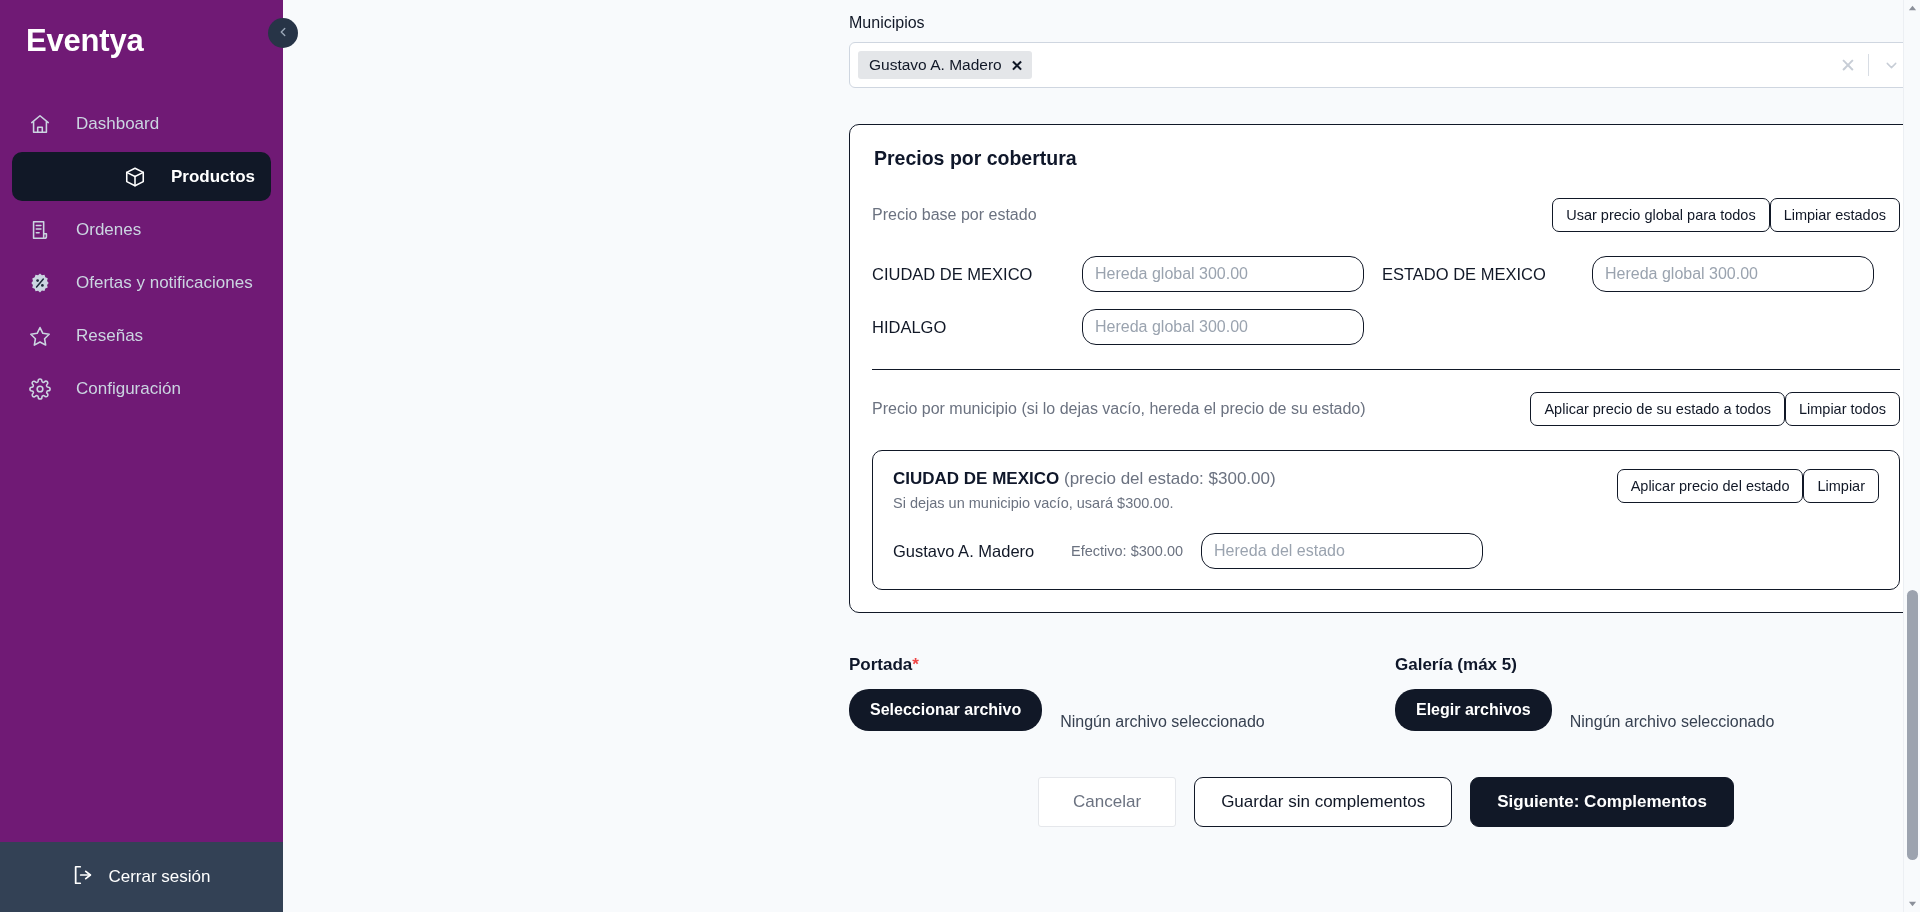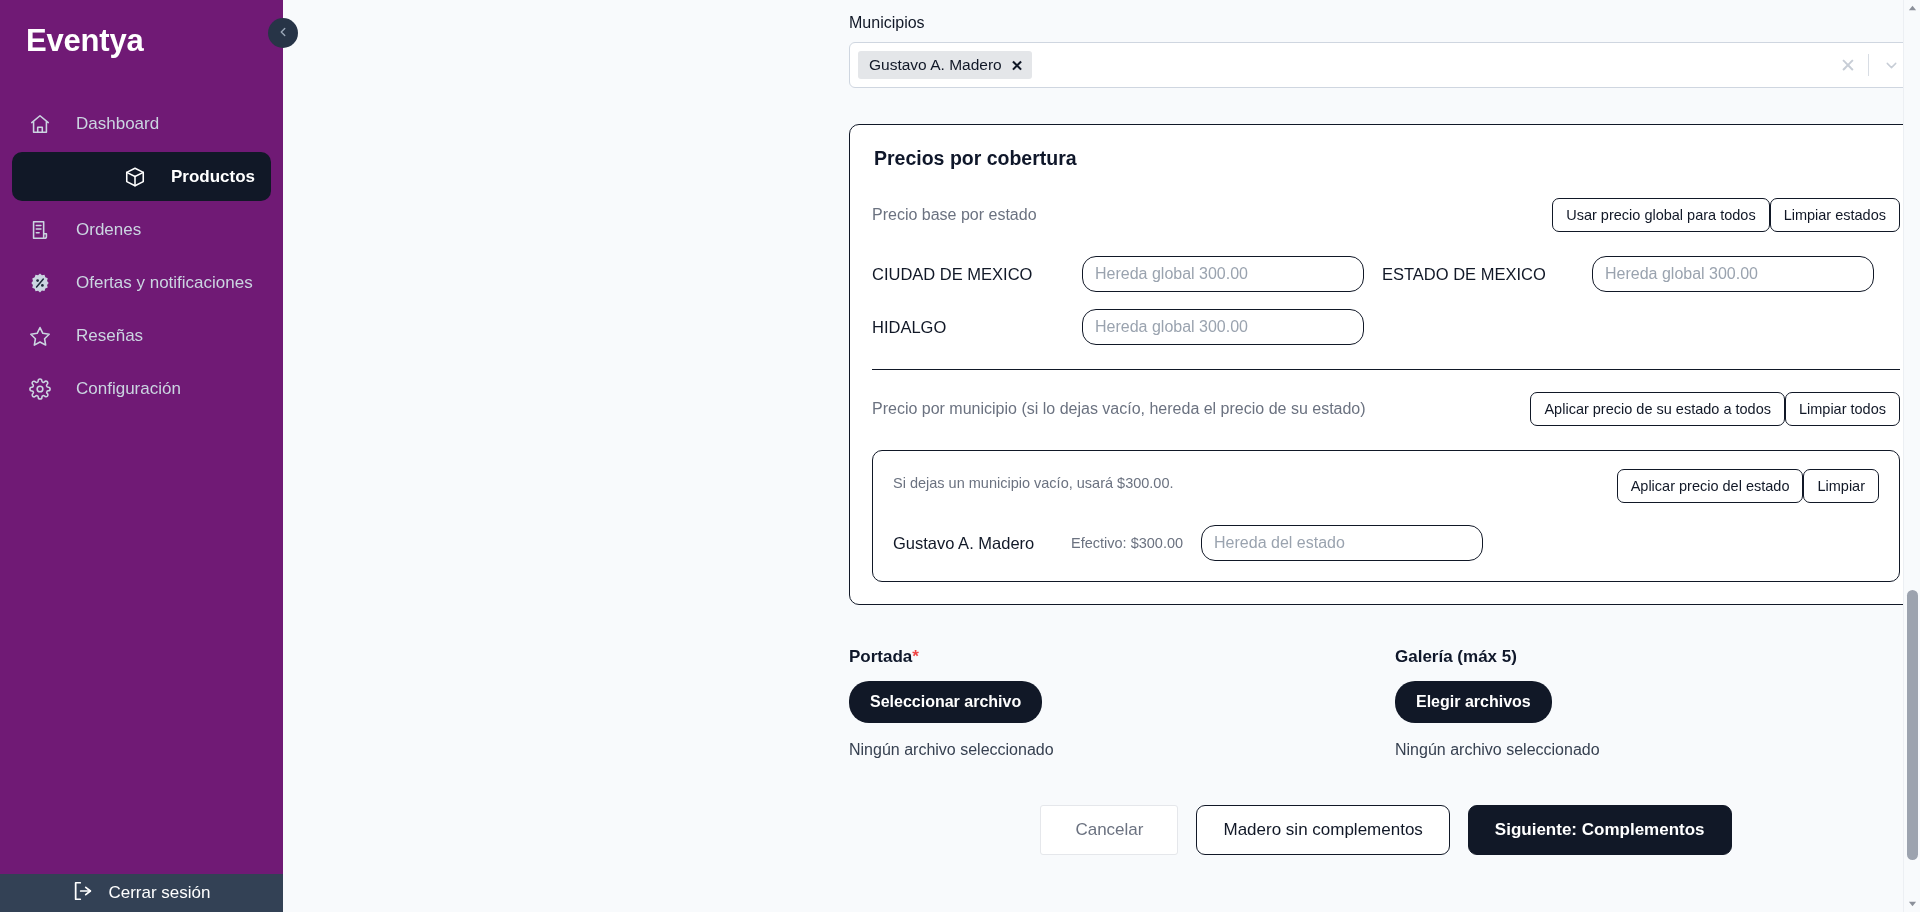--- a/index.html
+++ b/index.html
@@ -48,21 +48,21 @@
   .nav-item.active {
     background: #111827;
     color: #ffffff;
     font-weight: bold;
     justify-content: flex-end;
   }
   .nav-item .ico { width: 24px; height: 24px; display: inline-flex; align-items: center; justify-content: center; flex: 0 0 24px; }
   .nav-item .ico svg { display: block; }
   .logout-wrap {
     margin-top: auto;
-    height: 38px;
+    height: 70px;
     background: #334155;
     display: flex;
     align-items: center;
     justify-content: center;
     gap: 14px;
     color: #ffffff;
     font-size: 17px;
     cursor: pointer;
   }
   .sidebar-toggle {
@@ -224,21 +224,21 @@
     display: grid;
     grid-template-columns: 546px 1fr;
   }
   .file-title {
     font-size: 17px;
     font-weight: bold;
     color: #0f172a;
     margin-bottom: 14px;
   }
   .req { color: #ef4444; font-weight: bold; }
-  .file-row { display: flex; align-items: flex-start; gap: 18px; flex-direction: column; }
+  .file-row { display: flex; align-items: flex-end; gap: 18px; }
   .btn-dark {
     background: #111827;
     color: #ffffff;
     border: none;
     border-radius: 20px;
     font-size: 16px;
     font-weight: bold;
     padding: 12px 21px;
     cursor: pointer;
     font-family: "Liberation Sans", sans-serif;
@@ -460,20 +460,24 @@
             <span class="muted">Precio por municipio (si lo dejas vacío, hereda el precio de su estado)</span>
             <span class="btn-group">
               <button class="btn-outline">Aplicar precio de su estado a todos</button>
               <button class="btn-outline">Limpiar todos</button>
             </span>
           </div>
 
           <div class="muni-card">
             <div class="muni-head">
               <div>
+                <div class="muni-state-title">
+                  <b>CIUDAD DE MEXICO</b>
+                  <span class="sub">(precio del estado: $300.00)</span>
+                </div>
                 <div class="muni-hint">Si dejas un municipio vacío, usará $300.00.</div>
               </div>
               <span class="btn-group">
                 <button class="btn-outline">Aplicar precio del estado</button>
                 <button class="btn-outline">Limpiar</button>
               </span>
             </div>
 
             <div class="muni-row">
               <span class="muni-name">Gustavo A. Madero</span>
@@ -497,21 +501,21 @@
             <div class="file-title">Galería (máx 5)</div>
             <div class="file-row">
               <button class="btn-dark">Elegir archivos</button>
               <span class="file-status">Ningún archivo seleccionado</span>
             </div>
           </div>
         </div>
 
         <div class="actions">
           <button class="btn-cancel">Cancelar</button>
-          <button class="btn-save">Madero sin complementos</button>
+          <button class="btn-save">Guardar sin complementos</button>
           <button class="btn-next">Siguiente: Complementos</button>
         </div>
 
       </div>
     </div>
 
     <div class="scrollbar">
       <div class="sb-arrow">
         <svg width="9" height="9" viewBox="0 0 10 10">
             <polygon points="5,2 9,7 1,7" fill="#8b909a"></polygon>

